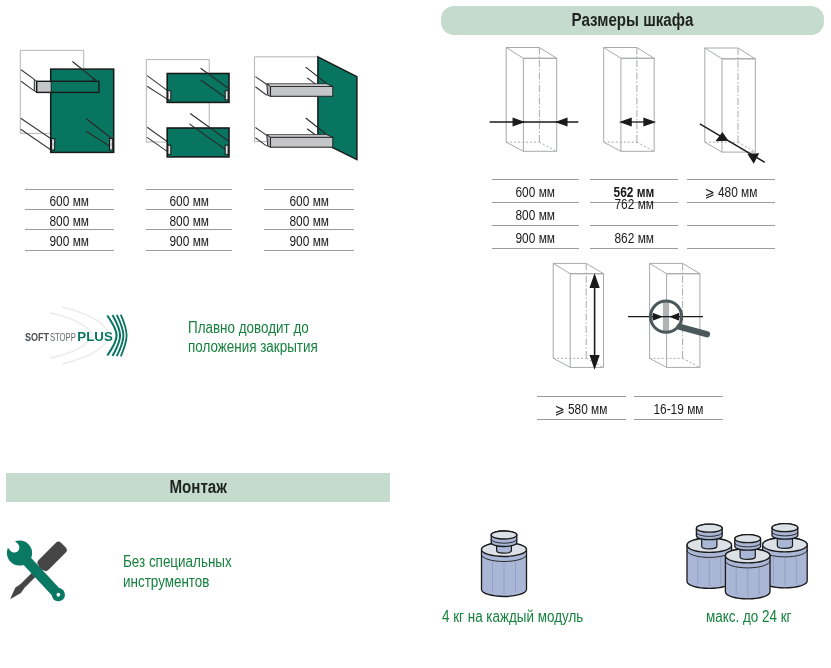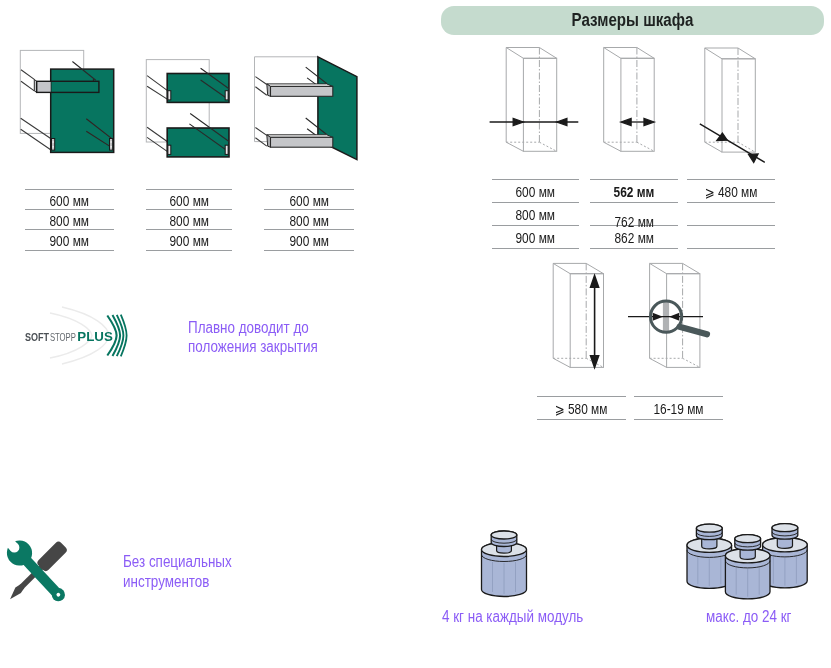--- a/index.html
+++ b/index.html
@@ -3,30 +3,33 @@
 <meta charset="utf-8">
 <style>
 * { margin:0; padding:0; box-sizing:border-box; }
 html,body { width:831px; height:668px; background:#ffffff; font-family:"Liberation Sans", sans-serif; }
 #page { position:relative; width:831px; height:668px; overflow:hidden; }
 .hdr { position:absolute; background:#c5dbce; height:29px; display:flex; align-items:center; justify-content:center; }
 .hdr span { font-weight:bold; font-size:18px; color:#1e2221; transform:scaleX(0.84); transform-origin:center; white-space:nowrap; }
 .tline { position:absolute; height:1px; background:#9a9da0; }
 .cell { position:absolute; font-size:14px; color:#1a1a1a; text-align:center; white-space:nowrap; }
 .cell span { display:inline-block; transform:scaleX(0.85); transform-origin:center; }
-.txt { position:absolute; font-size:16px; color:#8b5cf6; white-space:nowrap; }
+.txt { position:absolute; font-size:16px; color:#15803d; white-space:nowrap; }
 .txt span { display:inline-block; transform:scaleX(0.84); transform-origin:left center; }
 svg { position:absolute; overflow:visible; }
 </style>
 </head>
 <body>
 <div id="page">
 
   <div class="hdr" style="left:441px; top:6px; width:383px;border-radius:13px;">
       <span>Размеры шкафа</span>
+    </div>
+  <div class="hdr" style="left:6px; top:473px; width:384px;">
+      <span>Монтаж</span>
     </div>
 
   <svg style="left:0px; top:40px;" width="400" height="140" viewBox="0 0 400 140">
 
     <g>
       <rect x="20.3" y="10.4" width="63.4" height="83" fill="#ffffff" stroke="#b4b6b8" stroke-width="1"></rect>
       <path d="M21 29.8 L34.3 39.4 M21 41.3 L34.3 50.9 M20.7 78.3 L50.3 98.2 M20.7 89.3 L50.3 109.5" stroke="#3a3a3a" stroke-width="1.1" fill="none"></path>
       <rect x="50.7" y="29.1" width="63" height="83.3" fill="#077560" stroke="#1a1a1a" stroke-width="1.5"></rect>
       <path d="M72.4 21.5 L95.8 40.2 M93.4 39 L93.4 41.3" stroke="#2a2a2a" stroke-width="1.1" fill="none"></path>
       <polygon points="34.3,39.4 36.7,41.3 36.7,52.4 34.3,50.9" fill="#c8c9cc" stroke="#2a2a2a" stroke-width="1"></polygon>
@@ -170,21 +173,21 @@
   <div class="tline" style="left:492px; top:225px; width:87px;"></div>
   <div class="tline" style="left:492px; top:248px; width:87px;"></div>
   <div class="cell" style="left:492px; top:184px; width:87px;"><span>600 мм</span></div>
   <div class="cell" style="left:492px; top:207px; width:87px;"><span>800 мм</span></div>
   <div class="cell" style="left:492px; top:230px; width:87px;"><span>900 мм</span></div>
   <div class="tline" style="left:590px; top:179px; width:88px;"></div>
   <div class="tline" style="left:590px; top:202px; width:88px;"></div>
   <div class="tline" style="left:590px; top:225px; width:88px;"></div>
   <div class="tline" style="left:590px; top:248px; width:88px;"></div>
   <div class="cell" style="left:590px; top:184px; width:88px;font-weight:bold;"><span>562 мм</span></div>
-  <div class="cell" style="left:590px; top:214px; width:88px;"><span>762 мм</span></div>
+  <div class="cell" style="left:590px; top:196px; width:88px;"><span>762 мм</span></div>
   <div class="cell" style="left:590px; top:230px; width:88px;"><span>862 мм</span></div>
   <div class="tline" style="left:687px; top:179px; width:88px;"></div>
   <div class="tline" style="left:687px; top:202px; width:88px;"></div>
   <div class="tline" style="left:687px; top:225px; width:88px;"></div>
   <div class="tline" style="left:687px; top:248px; width:88px;"></div>
   <div class="cell" style="left:687px; top:184px; width:88px;"><span>⩾ 480 мм</span></div>
 
   <svg style="left:440px; top:255px;" width="391" height="125" viewBox="0 0 391 125">
     <g stroke="#a7a9ab" stroke-width="1" fill="none">
 

